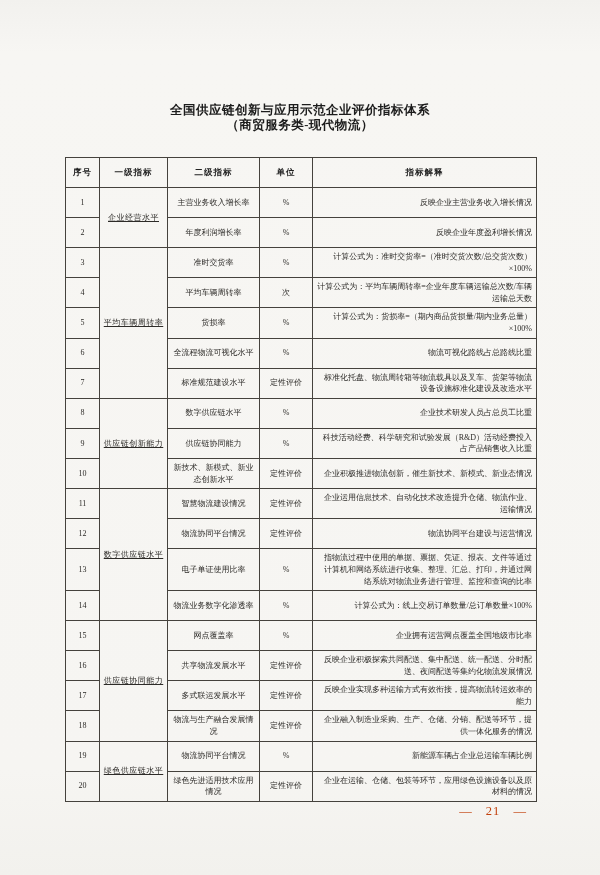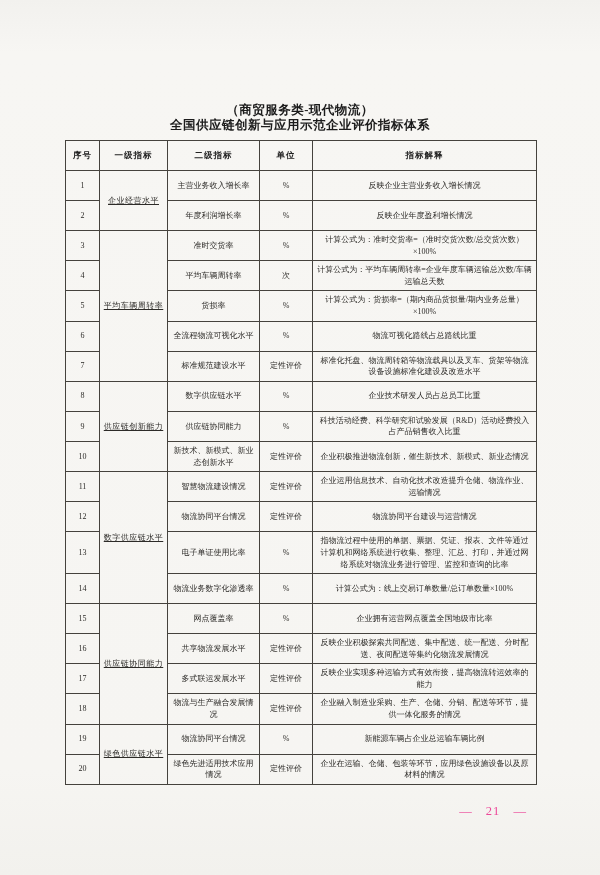--- a/index.html
+++ b/index.html
@@ -10,57 +10,57 @@
     color:#262626;
     position:relative;
     overflow:hidden;
   }
   .doc-title{
     position:absolute;top:103px;left:0;width:100%;
     text-align:center;font-weight:bold;color:#1c1c1c;
     font-size:12.5px;line-height:15px;letter-spacing:0.5px;
   }
   table.indicator-table{
-    position:absolute;top:140px;left:65px;width:471px;
+    position:absolute;top:157px;left:65px;width:471px;
     border-collapse:collapse;table-layout:fixed;
     background:transparent;
   }
   .indicator-table th,.indicator-table td{
     border:1px solid #45423d;
     vertical-align:middle;
     overflow:hidden;
   }
   .indicator-table th{
     font-size:8.5px;font-weight:bold;color:#222;
     height:24px;padding:2px;text-align:center;letter-spacing:1px;
   }
   .indicator-table tr{height:30px;}
   .indicator-table td{
     font-size:8px;line-height:1.45;color:#2d2b28;
     padding:3px 2px;text-align:center;
   }
   .indicator-table td.desc{
-    text-align:center;padding:3px 4px;
+    text-align:right;padding:3px 4px;
   }
   .indicator-table td.grp{
     letter-spacing:0.5px;
     text-decoration:underline;
   }
   .page-footer{
     position:absolute;top:804px;left:438px;width:110px;
-    text-align:center;font-size:12.5px;color:#ec4899;
+    text-align:center;font-size:12.5px;color:#c2410c;
     word-spacing:9px;letter-spacing:1px;
   }
 </style>
 </head>
 <body>
 
 <div class="doc-title">
+  <div>全国供应链创新与应用示范企业评价指标体系</div>
   <div>（商贸服务类-现代物流）</div>
-  <div>全国供应链创新与应用示范企业评价指标体系</div>
 </div>
 
 <table class="indicator-table">
   <colgroup>
     <col style="width:34px">
       <col style="width:68px">
       <col style="width:92px">
       <col style="width:53px">
       <col style="width:224px">
   </colgroup>

